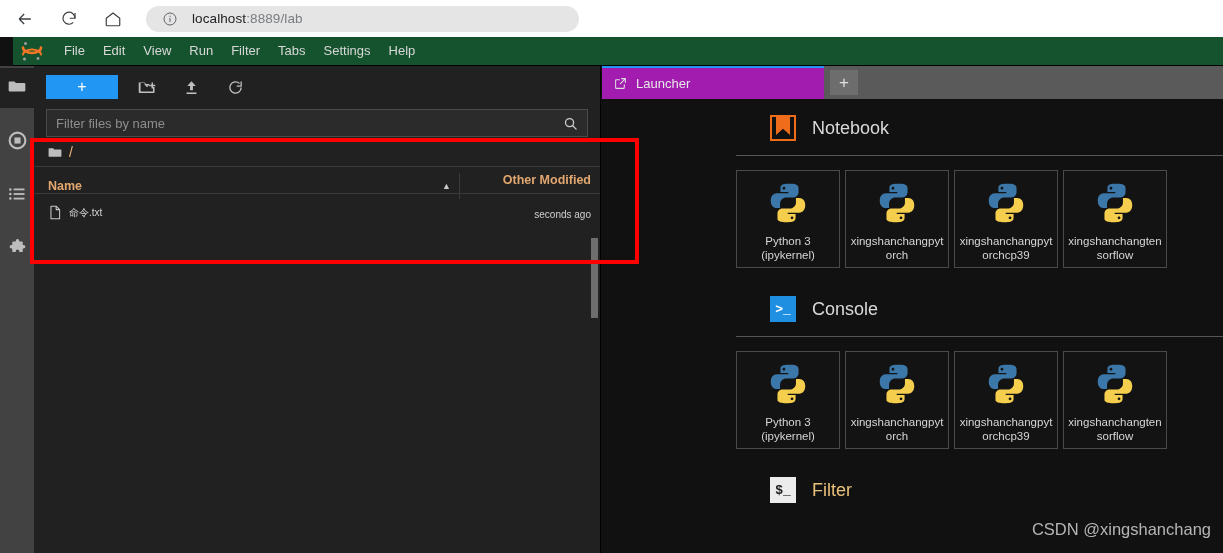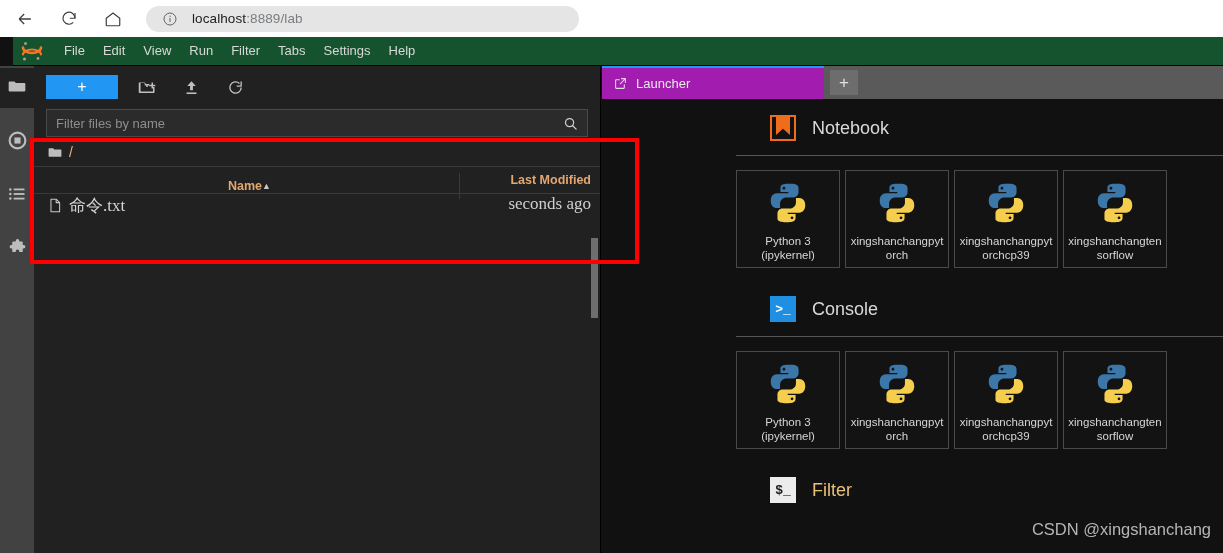--- a/index.html
+++ b/index.html
@@ -126,34 +126,34 @@
   #breadcrumb-sep { font-size: 14px; color: #f0b27a; }
 
   #table-header {
     height: 27px; display: flex; align-items: center;
     border-bottom: 1px solid #3a3a3a;
     font-size: 12.5px; font-weight: bold;
     color: #e2a76f;
   }
   #col-name {
     flex: 1; padding-left: 14px;
-    display: flex; align-items: center; justify-content: center;
+    display: flex; align-items: center; justify-content: space-between;
     padding-right: 8px;
     border-right: 1px solid #3a3a3a;
     height: 100%;
     margin-top: 12px;
   }
   #sort-arrow { color: #c9c9c9; font-size: 9px; }
   #col-modified {
     width: 140px; text-align: right; padding-right: 9px;
   }
 
   .file-row {
-    height: 26px; display: flex; align-items: flex-start;
-    font-size: 17px; color: #d4d4d4; font-family: Liberation Serif, serif;
+    height: 26px; display: flex; align-items: flex-end;
+    font-size: 10px; color: #d4d4d4;
   }
   .file-row .fname {
     flex: 1; padding-left: 14px;
     display: flex; align-items: center; gap: 7px;
   }
   .file-row .fmod {
     width: 140px; text-align: right; padding-right: 9px;
     color: #d0d0d0;
   }
   #fb-scrollbar {
@@ -384,21 +384,21 @@
       </svg>
     </span>
     <span id="breadcrumb-sep">/</span>
   </div>
 
   <div id="table-header">
     <div id="col-name">
       <span>Name</span>
       <span id="sort-arrow">▲</span>
     </div>
-    <div id="col-modified">Last Modified</div>
+    <div id="col-modified">Other Modified</div>
   </div>
 
   <div class="file-row">
     <span class="fname">
       <span style="color:#c9c9c9;display:flex;">
         <svg width="14" height="15" viewBox="0 0 24 26" fill="none" stroke="currentColor" stroke-width="1.8">
           <path d="M5 2h9l6 6v16H5z" stroke-linejoin="round"></path>
           <path d="M14 2v6h6" stroke-linejoin="round"></path>
         </svg>
       </span>

